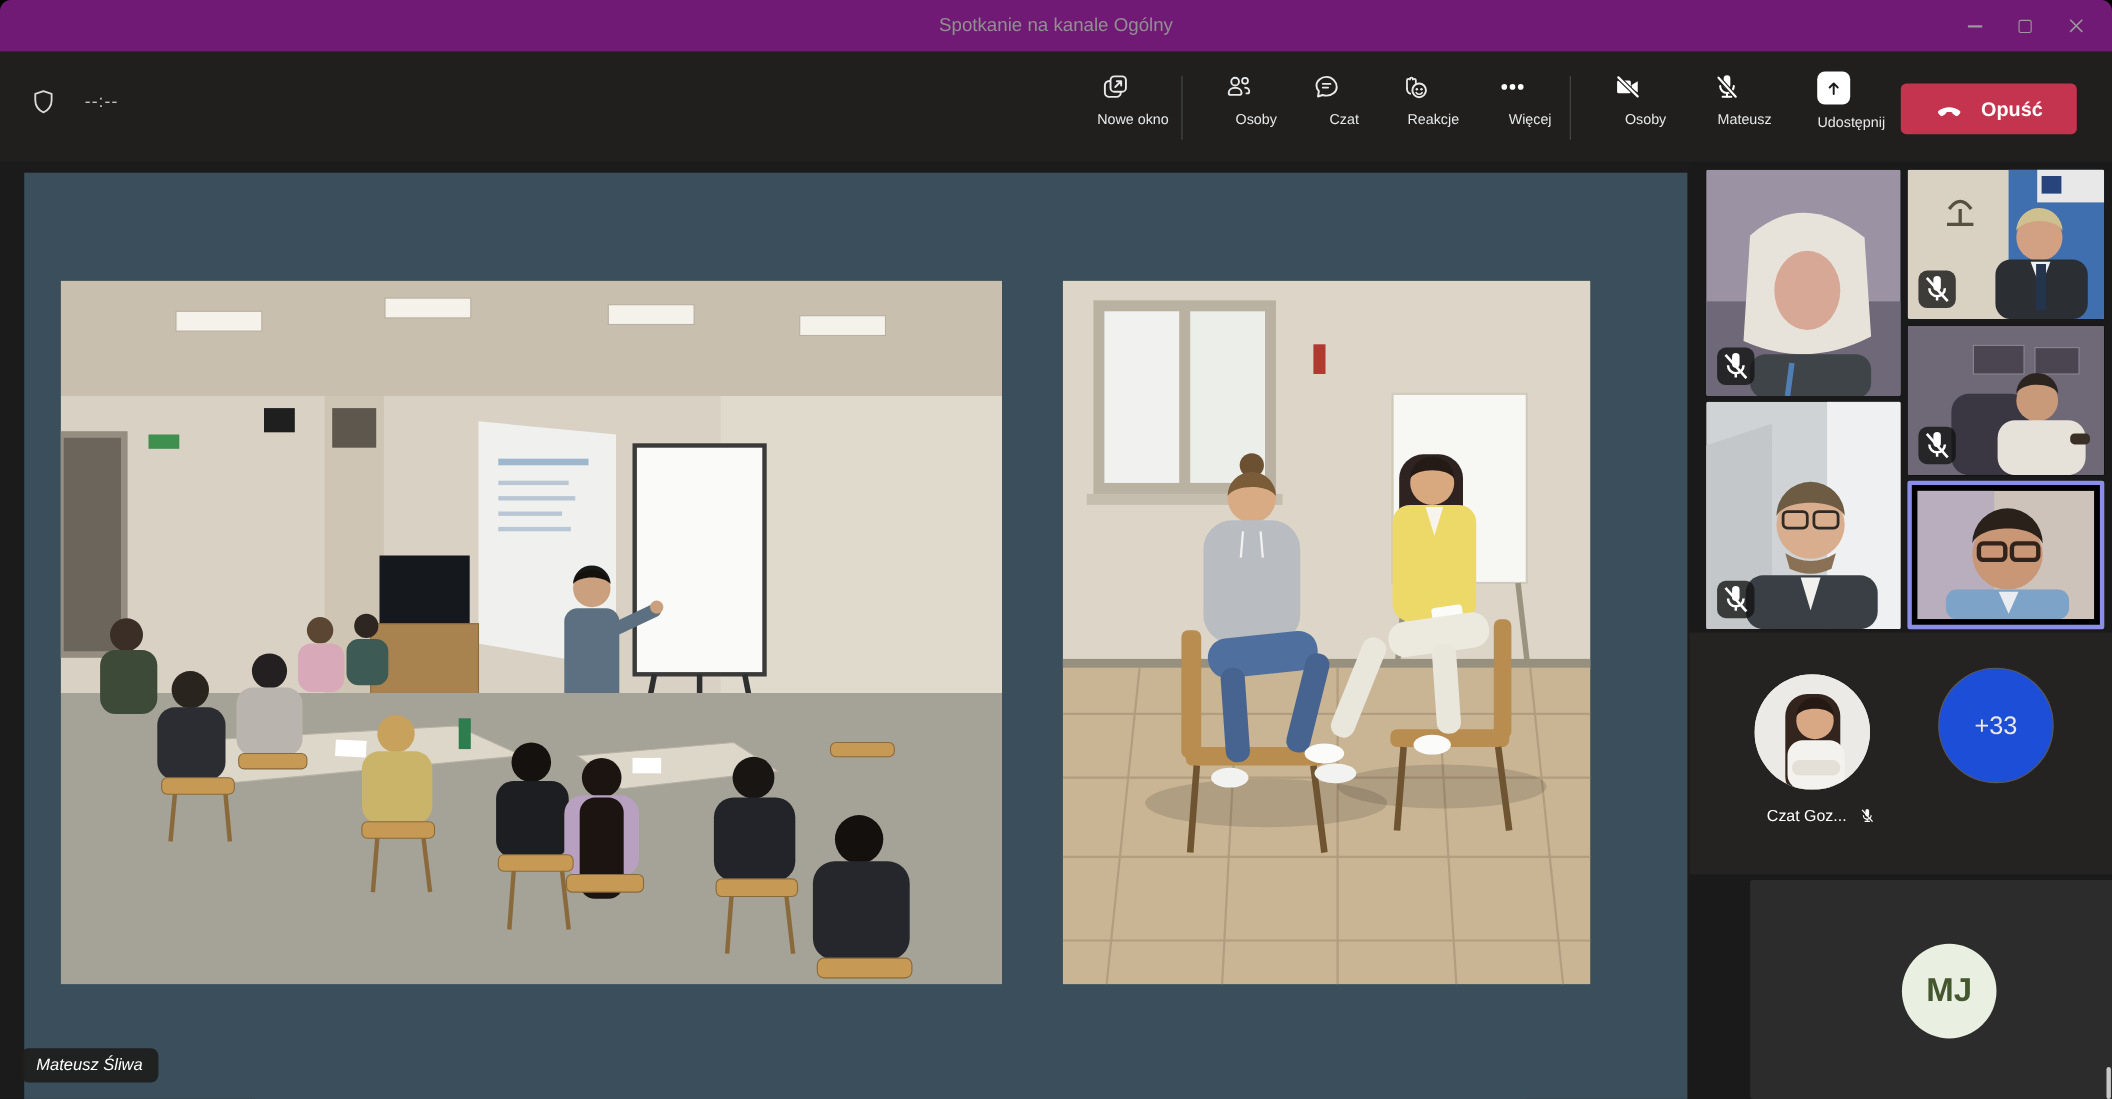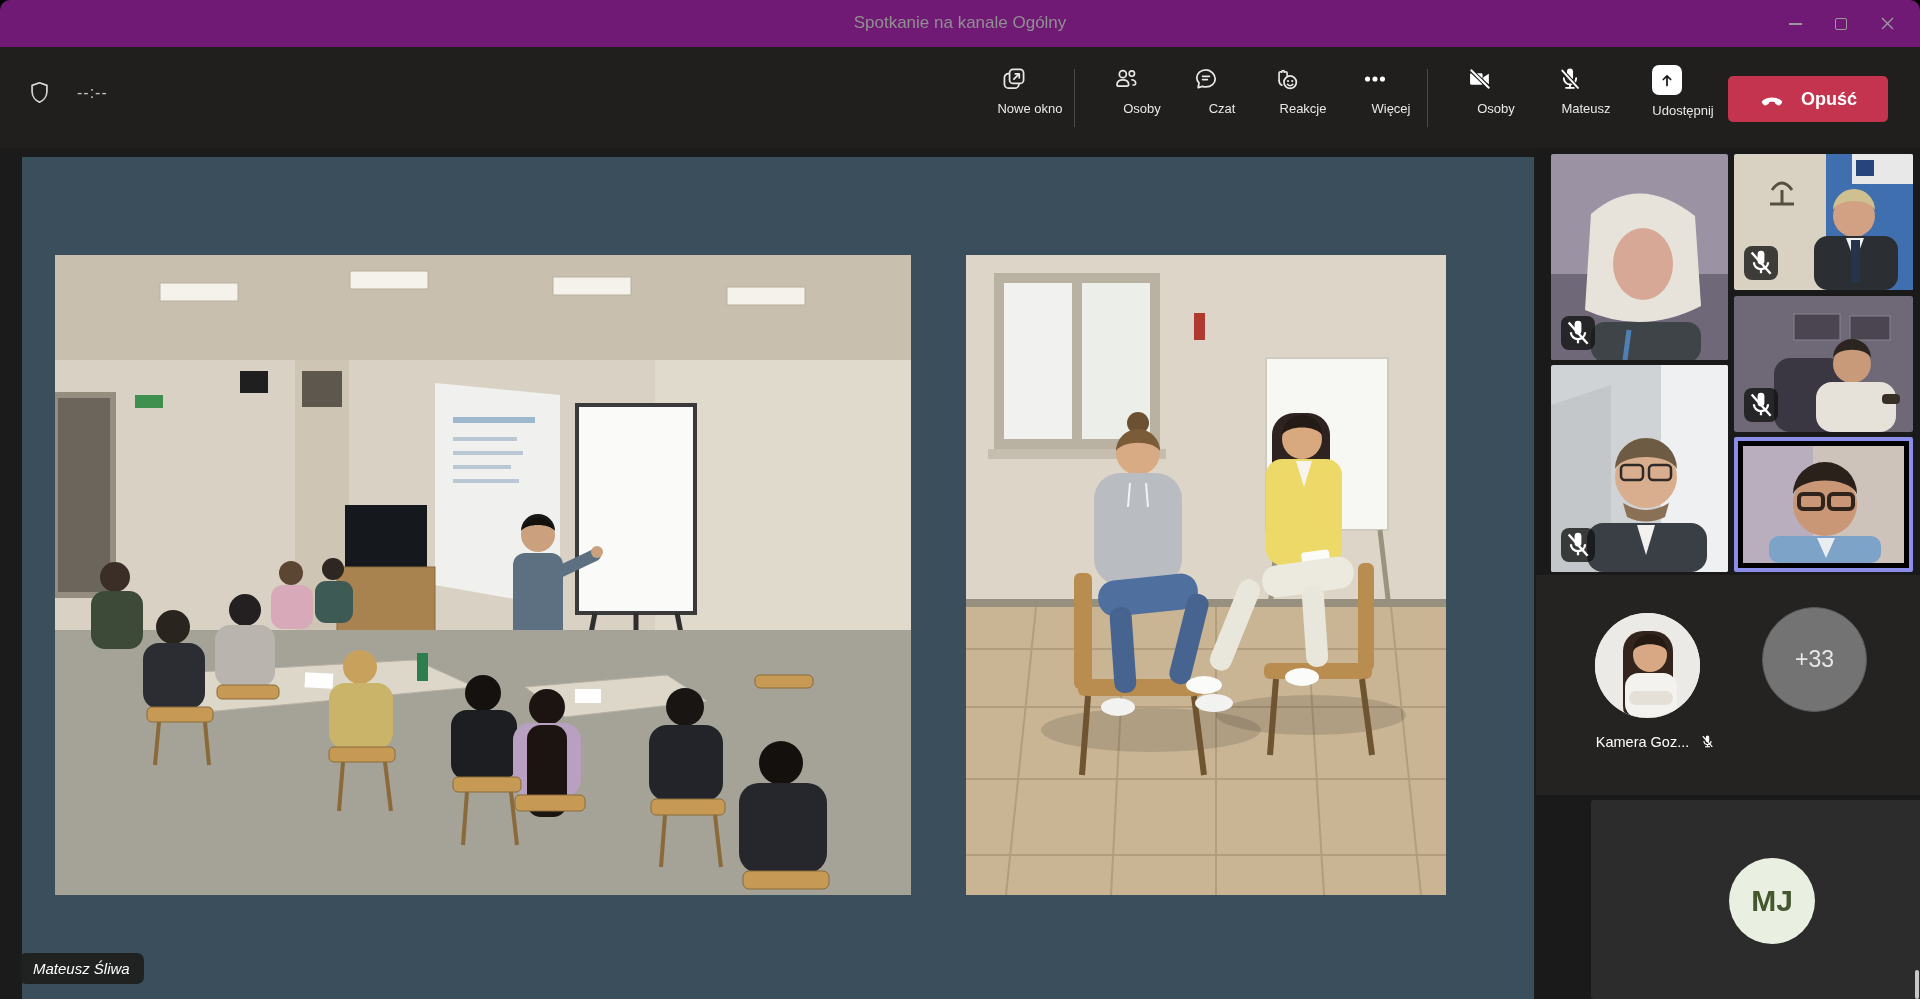--- a/index.html
+++ b/index.html
@@ -58,21 +58,21 @@
   .t4 { left:198px; top:148px; width:179px; height:136px; }
   .t5 { left:198px; top:289px; width:179px; height:135px;
         border:4px solid var(--active-speaker-border,#8b8ee9); padding:5px; }
   .t5 .vid { width:100%; height:100%; overflow:hidden; }
   .mute-badge { position:absolute; left:10px; bottom:10px; width:34px; height:34px;
     background:rgba(18,18,18,.78); border-radius:8px; display:flex; align-items:center; justify-content:center; }
   .overflow-panel { position:absolute; left:0; top:427px; width:384px; height:220px; background:#242322; }
   .avatar-photo { position:absolute; left:59px; top:38px; width:105px; height:105px;
     border-radius:50%; overflow:hidden; cursor:pointer; background:#eceae6; }
   .more-circle { position:absolute; left:226px; top:32px; width:105px; height:105px;
-    border-radius:50%; background:#737373; border:1px solid #5a5a5a; color:#e8e8e8;
+    border-radius:50%; background:#1d4ed8; border:1px solid #5a5a5a; color:#e8e8e8;
     font-size:23px; display:flex; align-items:center; justify-content:center; cursor:pointer; }
   .overflow-label { position:absolute; left:0; top:158px; width:240px; display:flex;
     align-items:center; justify-content:center; gap:10px; color:#fff; font-size:14.5px; }
   .mj-tile { position:absolute; left:15px; top:652px; width:363px; height:199px;
     background:#2d2c2d; border-radius:3px; cursor:pointer;margin-left:40px; }
   .mj-circle { position:absolute; left:138px; top:58px; width:86px; height:86px; border-radius:50%;
     background:#e9efe1; color:#44572e; font-size:30px; font-weight:600;
     display:flex; align-items:center; justify-content:center; }
   .scroll-thumb { position:absolute; right:1px; top:822px; width:4px; height:29px;
     background:#c9c9c9; border-radius:2px; cursor:pointer; }
@@ -506,21 +506,21 @@
             <circle cx="55" cy="42" r="17" fill="#d8a884"></circle>
             <path d="M38 38a17 17 0 0 1 34 0c-5-9-29-9-34 0Z" fill="#241a13"></path>
             <rect x="30" y="60" width="52" height="45" rx="14" fill="#f4f2ee"></rect>
             <rect x="34" y="78" width="44" height="14" rx="7" fill="#e4e0d8"></rect>
           </svg>
         </div>
         <div class="more-circle">
           <span>+33</span>
         </div>
         <div class="overflow-label">
-          <span>Kamera Goz...</span>
+          <span>Czat Goz...</span>
           <svg width="17" height="17" viewBox="0 0 24 24">
             <rect x="9.6" y="3.4" width="4.8" height="9.6" rx="2.4" fill="#fff"></rect>
             <path d="M7 11.4a5 5 0 0 0 10 0" stroke="#fff" fill="none" stroke-width="1.6"></path>
             <line x1="12" y1="16.6" x2="12" y2="19.2" stroke="#fff" stroke-width="1.6"></line>
             <line x1="8.6" y1="19.4" x2="15.4" y2="19.4" stroke="#fff" stroke-width="1.6"></line>
             <line x1="5.4" y1="4.6" x2="18.8" y2="19.6" stroke="#fff" stroke-width="1.7"></line>
           </svg>
         </div>
       </div>
 

